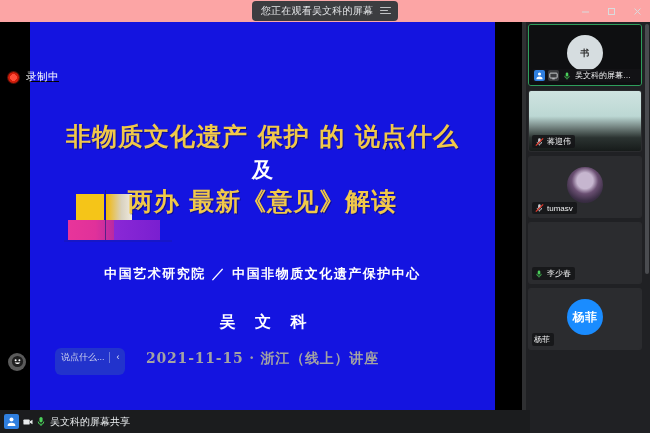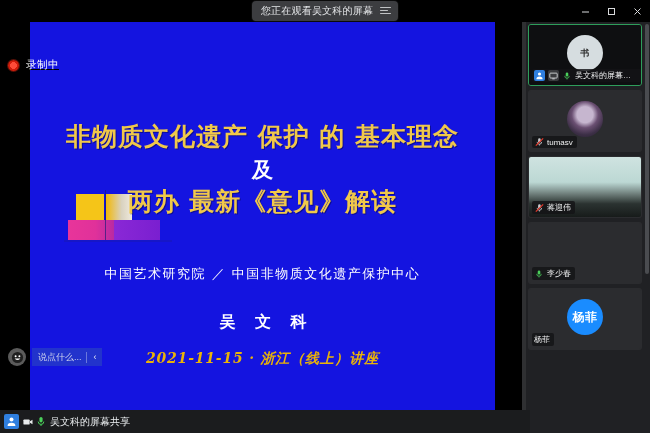--- a/index.html
+++ b/index.html
@@ -6,21 +6,21 @@
   body{
     width:650px;height:433px;overflow:hidden;
     font-family:"Liberation Sans","DejaVu Sans",sans-serif;
     -webkit-font-smoothing:antialiased;
   }
   .app{position:relative;width:650px;height:433px;background:#2f3032;overflow:hidden;}
 
   
   .titlebar{
     position:absolute;left:0;top:0;width:650px;height:22px;
-    background:#000000;display:flex;align-items:center;justify-content:center;
+    background:#fca5a5;display:flex;align-items:center;justify-content:center;
   }
   .title-pill{
     display:flex;align-items:center;gap:7px;
     background:#3c3d40;border-radius:4px;
     padding:2px 7px 3px 9px;height:15px;
     box-shadow:0 0 0 1px rgba(255,255,255,.04);
   }
   .title-pill .t{
     color:#e4e6e8;font-size:10px;line-height:14px;letter-spacing:.2px;white-space:nowrap;
   }
@@ -40,21 +40,21 @@
   .stage{
     position:absolute;left:0;top:22px;width:522px;height:388px;background:#000;
     overflow:hidden;
   }
   .slide{
     position:absolute;left:30px;top:0px;width:465px;height:388px;
     background:#1414e0;overflow:hidden;
   }
   
   .recbadge{
-    position:absolute;left:8px;top:36px;display:flex;align-items:center;gap:7px;z-index:6;text-decoration:underline;
+    position:absolute;left:8px;top:48px;display:flex;align-items:center;gap:7px;z-index:6;text-decoration:underline;
   }
   .recdot{
     width:11px;height:11px;border-radius:50%;
     background:radial-gradient(circle at 50% 50%, #ff4b38 0 42%, #d11d0b 44% 100%);
     box-shadow:0 0 0 1px #5a1108;
   }
   .rectext{color:#ffffff;font-size:10.5px;letter-spacing:.5px;}
 
   
   .deco{position:absolute;left:38px;top:168px;width:100px;height:55px;}
@@ -83,45 +83,45 @@
   .s-title2{
     position:absolute;left:0;right:0;top:163px;text-align:center;
     color:#f0c84a;font-size:25px;letter-spacing:1px;font-weight:700;
     font-family:"DejaVu Sans","Liberation Sans",sans-serif;
     text-shadow:1px 1px 0 rgba(0,0,0,.35);
   }
   .s-org{
     position:absolute;left:0;right:0;top:243px;text-align:center;
     color:#ffffff;font-size:13px;letter-spacing:1.5px;
     font-family:"DejaVu Serif","Liberation Serif",serif;
+    font-weight:bold;
   }
   .s-speaker{
     position:absolute;left:8px;right:0;top:290px;text-align:center;
     color:#ffffff;font-size:16px;letter-spacing:7px;font-weight:700;
     font-family:"DejaVu Serif","Liberation Serif",serif;
   }
   .s-date{
     position:absolute;left:0;right:0;top:328px;text-align:center;
-    color:#eab308;font-size:14px;letter-spacing:.8px;font-weight:700;
+    color:#a3a3a3;font-size:14px;letter-spacing:.8px;font-weight:700;
     font-family:"DejaVu Serif","Liberation Serif",serif;
-    font-style:italic;
   }
 
   
   .chatbar{
     position:absolute;left:8px;top:326px;display:flex;align-items:center;gap:6px;z-index:7;
   }
   .emoji-btn{
     width:18px;height:18px;border-radius:50%;background:#5b5b5b;
     display:flex;align-items:center;justify-content:center;cursor:pointer;
   }
   .emoji-btn svg{display:block;}
   .chatfield{
     display:flex;align-items:center;height:18px;background:#2233cc;
-    border-radius:0;padding:0 2px 0 6px;gap:4px;
+    border-radius:6px;padding:0 2px 9px 6px;gap:4px;margin-left:23px;
   }
   .chatfield .ph{color:#cfd4ee;font-size:9px;white-space:nowrap;}
   .chatfield .sep{width:1px;height:11px;background:#6a78dd;}
   .chatfield .caret{color:#e3e6f5;font-size:9px;padding:0 3px;cursor:pointer;}
 
   
   .panel{
     position:absolute;left:526px;top:22px;width:124px;height:411px;background:#202124;
   }
   .tiles{position:absolute;left:2px;top:2px;width:116px;height:405px;overflow:hidden;}
@@ -208,21 +208,21 @@
     <div class="slide">
       <div class="deco">
         <div class="r-pink"></div>
         <div class="r-purple"></div>
         <div class="sq-yellow"></div>
         <div class="sq-grad"></div>
         <div class="vline"></div>
         <div class="hline"></div>
       </div>
 
-      <div class="s-title1">非物质文化遗产 保护 的 基本理念</div>
+      <div class="s-title1">非物质文化遗产 保护 的 说点什么</div>
       <div class="s-amp">及</div>
       <div class="s-title2">两办 最新《意见》解读</div>
       <div class="s-org">中国艺术研究院 ／ 中国非物质文化遗产保护中心</div>
       <div class="s-speaker">吴 文 科</div>
       <div class="s-date">2021-11-15 · 浙江（线上）讲座</div>
     </div>
 
     <div class="recbadge">
       <span class="recdot"></span>
       <span class="rectext">录制中</span>
@@ -267,46 +267,46 @@
               <svg width="8" height="10" viewBox="0 0 10 11">
                 <rect x="3.4" y="1" width="3.2" height="5.2" rx="1.6" fill="#4ad05a"></rect>
                 <path d="M2.2 5.4 a2.8 2.8 0 0 0 5.6 0" fill="none" stroke="#4ad05a" stroke-width="1"></path>
                 <line x1="5" y1="8.2" x2="5" y2="9.8" stroke="#4ad05a" stroke-width="1"></line>
               </svg>
             </span>
             <span class="nm">吴文科的屏幕共享</span>
           </div>
         </div>
         <div class="tile">
-          <div class="video-bg" style="background:#2b2c2f;"></div>
-          <div class="photo-circle" style="background:radial-gradient(circle at 50% 38%, #c6b6cf 0 28%, #6a4f72 46%, #3c2f46 70%, #241d2c 100%);"></div>
+          <div class="video-bg" style="background:linear-gradient(180deg,#cfe3e0 0%,#bcd8d4 42%,#6d7c79 62%,#2b3331 78%,#171b1a 100%);filter:blur(0.4px);"></div>
           <div class="namebar">
             <span class="ico">
               <svg width="9" height="10" viewBox="0 0 11 11">
                 <rect x="3.8" y="1" width="3.2" height="5.2" rx="1.6" fill="#c9ccd0"></rect>
                 <path d="M2.6 5.4 a2.8 2.8 0 0 0 5.6 0" fill="none" stroke="#c9ccd0" stroke-width="1"></path>
                 <line x1="5.4" y1="8.2" x2="5.4" y2="9.8" stroke="#c9ccd0" stroke-width="1"></line>
                 <line x1="1" y1="10" x2="10" y2="1" stroke="#e8392b" stroke-width="1.4"></line>
               </svg>
             </span>
-            <span class="nm">tumasv</span>
+            <span class="nm">蒋迎伟</span>
           </div>
         </div>
         <div class="tile">
-          <div class="video-bg" style="background:linear-gradient(180deg,#cfe3e0 0%,#bcd8d4 42%,#6d7c79 62%,#2b3331 78%,#171b1a 100%);filter:blur(0.4px);"></div>
+          <div class="video-bg" style="background:#2b2c2f;"></div>
+          <div class="photo-circle" style="background:radial-gradient(circle at 50% 38%, #c6b6cf 0 28%, #6a4f72 46%, #3c2f46 70%, #241d2c 100%);"></div>
           <div class="namebar">
             <span class="ico">
               <svg width="9" height="10" viewBox="0 0 11 11">
                 <rect x="3.8" y="1" width="3.2" height="5.2" rx="1.6" fill="#c9ccd0"></rect>
                 <path d="M2.6 5.4 a2.8 2.8 0 0 0 5.6 0" fill="none" stroke="#c9ccd0" stroke-width="1"></path>
                 <line x1="5.4" y1="8.2" x2="5.4" y2="9.8" stroke="#c9ccd0" stroke-width="1"></line>
                 <line x1="1" y1="10" x2="10" y2="1" stroke="#e8392b" stroke-width="1.4"></line>
               </svg>
             </span>
-            <span class="nm">蒋迎伟</span>
+            <span class="nm">tumasv</span>
           </div>
         </div>
         <div class="tile">
           <div class="video-bg" style="background:#2b2c2f;"></div>
           <div class="namebar">
             <span class="ico">
               <svg width="8" height="10" viewBox="0 0 10 11">
                 <rect x="3.4" y="1" width="3.2" height="5.2" rx="1.6" fill="#4ad05a"></rect>
                 <path d="M2.2 5.4 a2.8 2.8 0 0 0 5.6 0" fill="none" stroke="#4ad05a" stroke-width="1"></path>
                 <line x1="5" y1="8.2" x2="5" y2="9.8" stroke="#4ad05a" stroke-width="1"></line>

